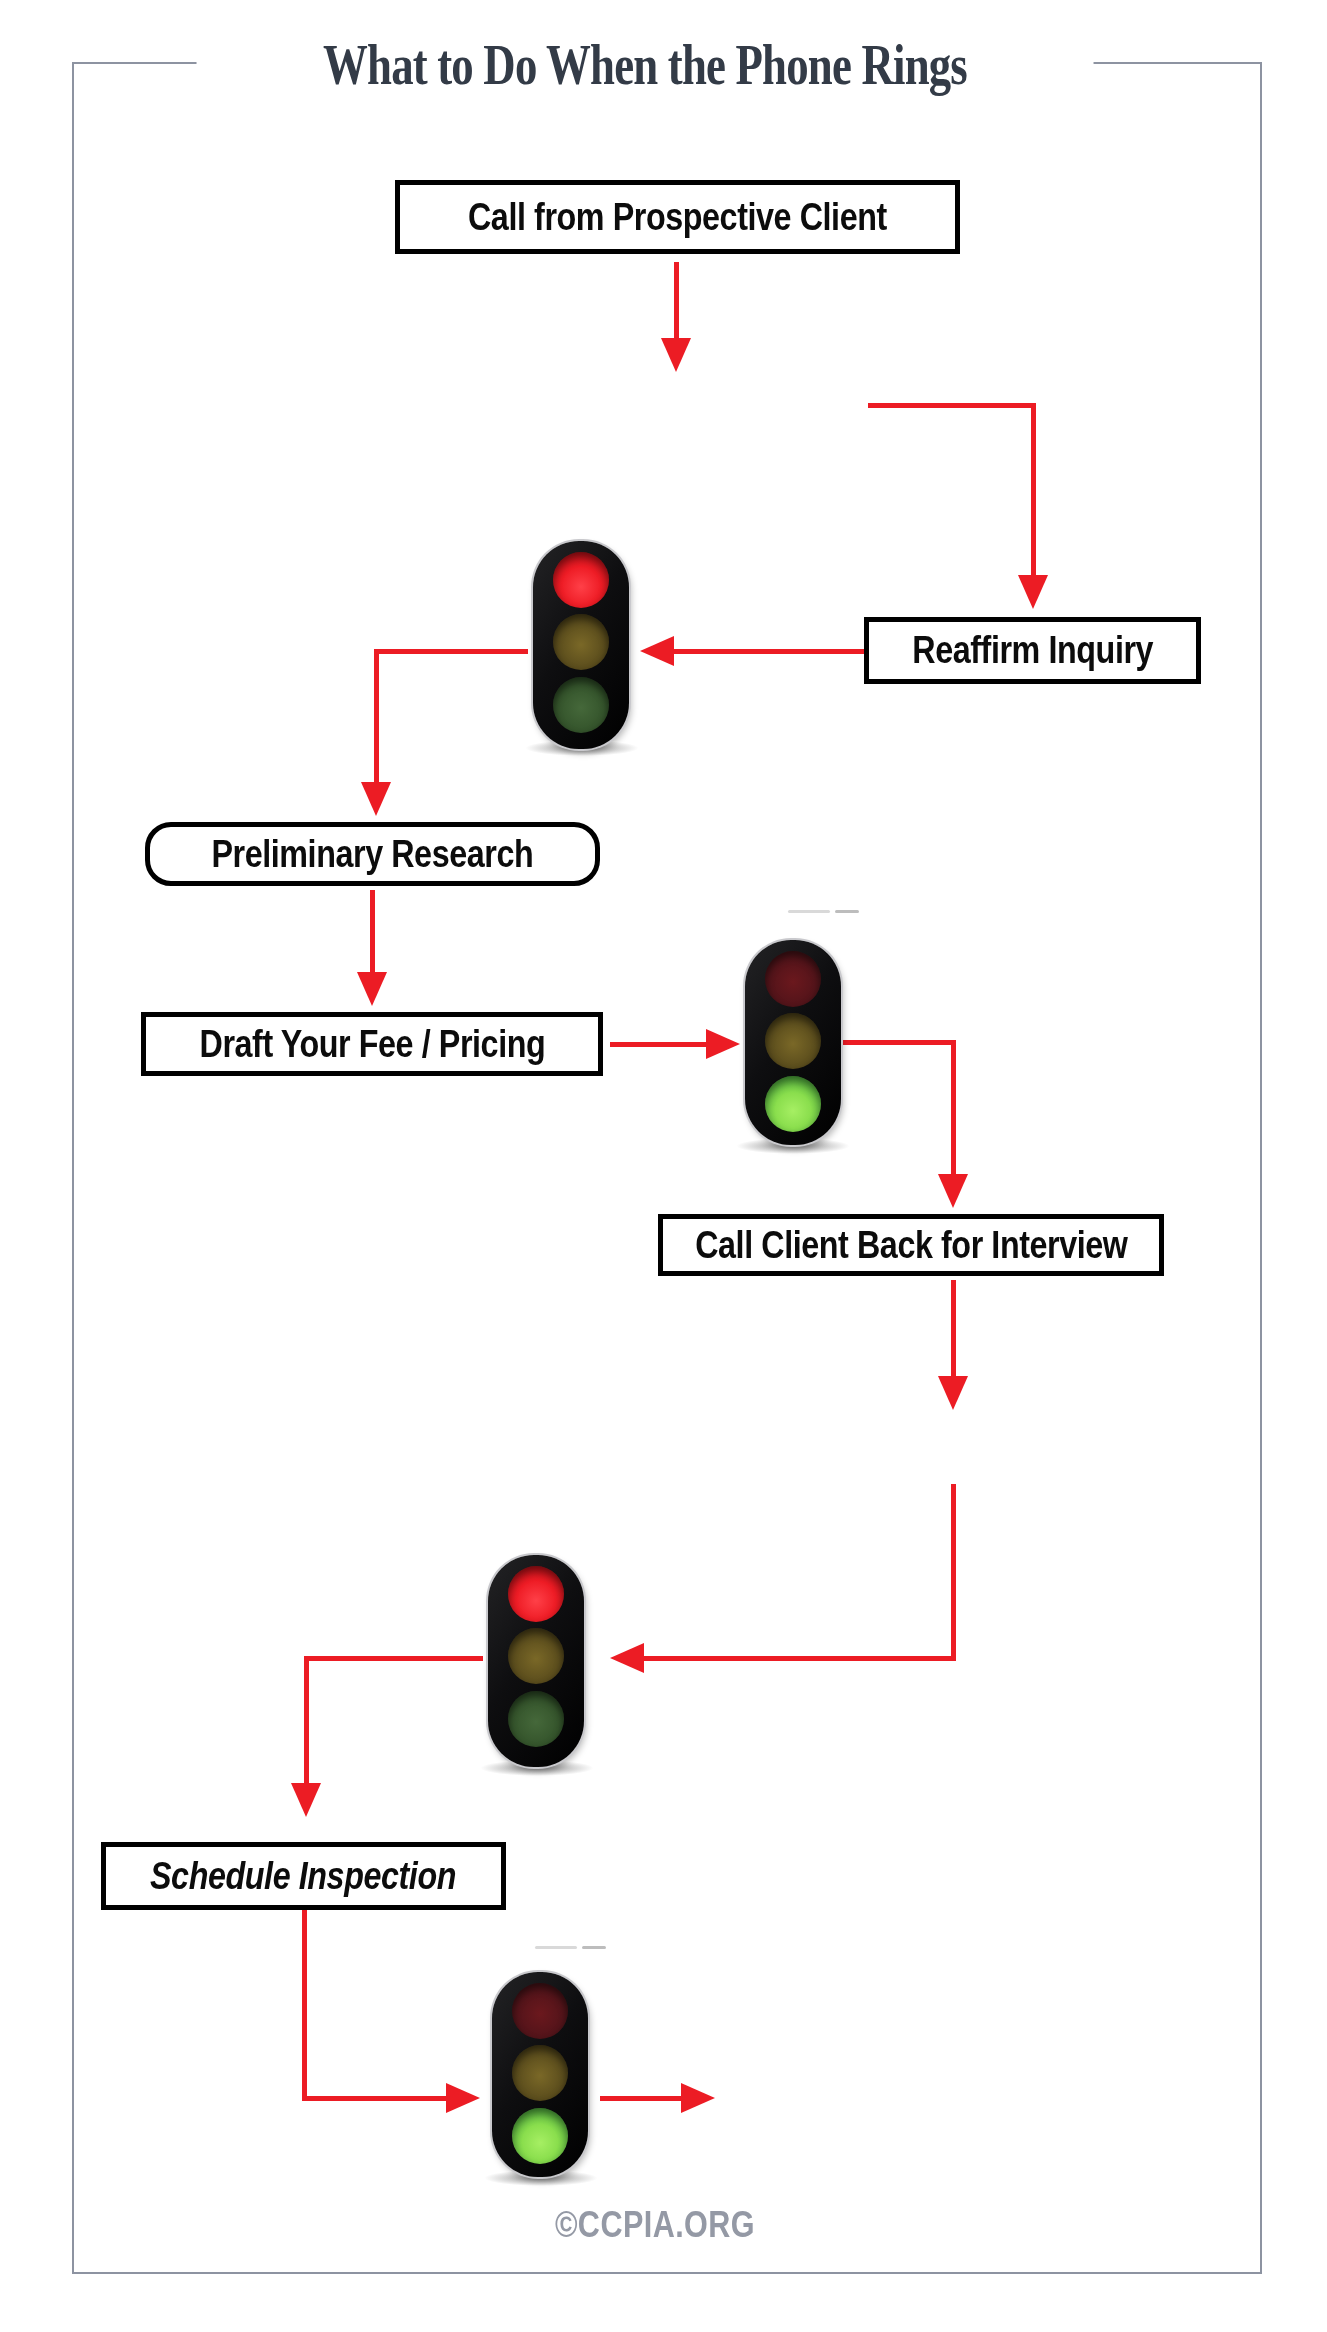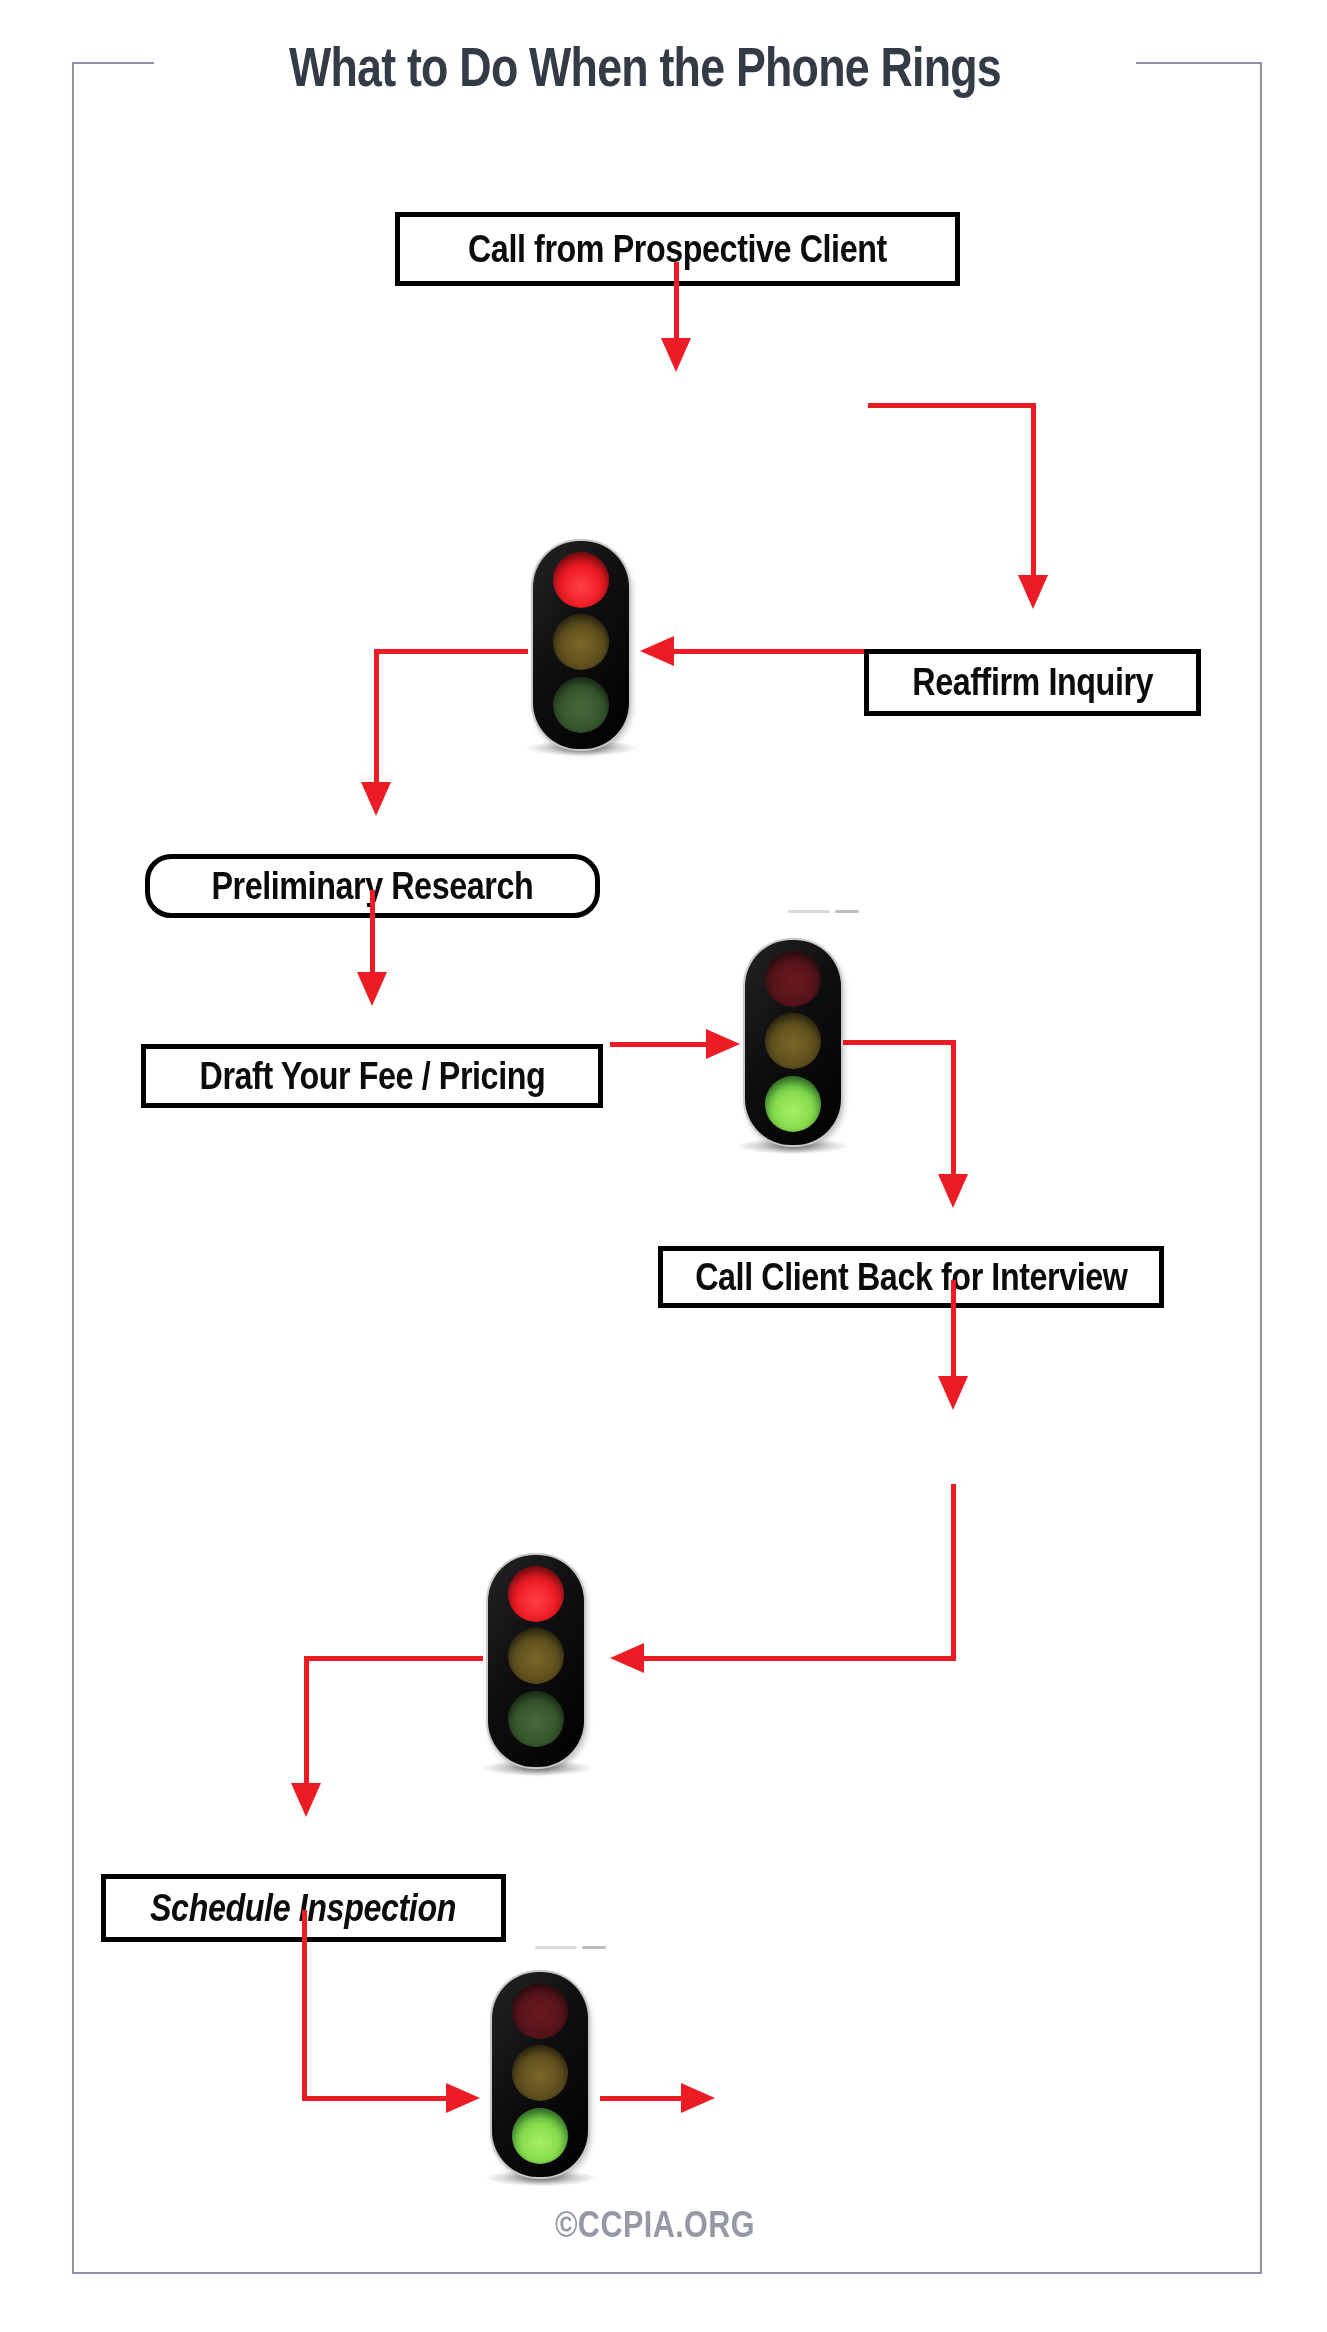--- a/index.html
+++ b/index.html
@@ -13,30 +13,31 @@
   .stage{
     position:relative;width:1327px;height:2332px;background:#ffffff;
     font-family:"Liberation Sans",sans-serif;overflow:hidden;
   }
   .frame{
     position:absolute;left:72px;top:62px;width:1186px;height:2208px;
     border:2px solid var(--frame);
   }
   .diagram-title{
     position:absolute;left:645px;top:34px;transform:translateX(-50%);
-    background:#ffffff;padding:0 46px;height:62px;display:flex;align-items:flex-start;
+    background:#ffffff;padding:0 46px;height:62px;display:flex;align-items:center;
     white-space:nowrap;
+    font-family:Liberation Serif, serif;
   }
   .diagram-title span{
     display:inline-block;font-size:56px;font-weight:700;color:var(--title);
     letter-spacing:-1px;transform:scaleX(0.8);
   }
   .node{
     position:absolute;border:5px solid var(--box-border);background:#ffffff;
-    display:flex;align-items:center;justify-content:center;box-sizing:border-box;margin-top:32px;
+    display:flex;align-items:center;justify-content:center;box-sizing:border-box;
   }
   .node span{
     display:inline-block;font-size:38px;font-weight:700;color:#0c0c0c;
     white-space:nowrap;letter-spacing:-0.5px;transform:scaleX(0.85);
   }
   .h-line,.v-line{position:absolute;background:var(--accent);}
   .h-line{height:5px;}
   .v-line{width:5px;}
   .head-down{position:absolute;width:0;height:0;
     border-left:15px solid transparent;border-right:15px solid transparent;

